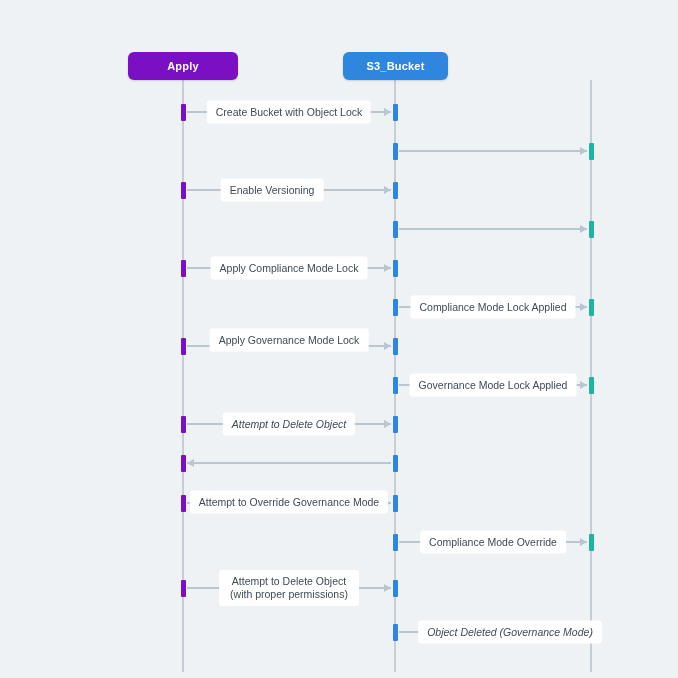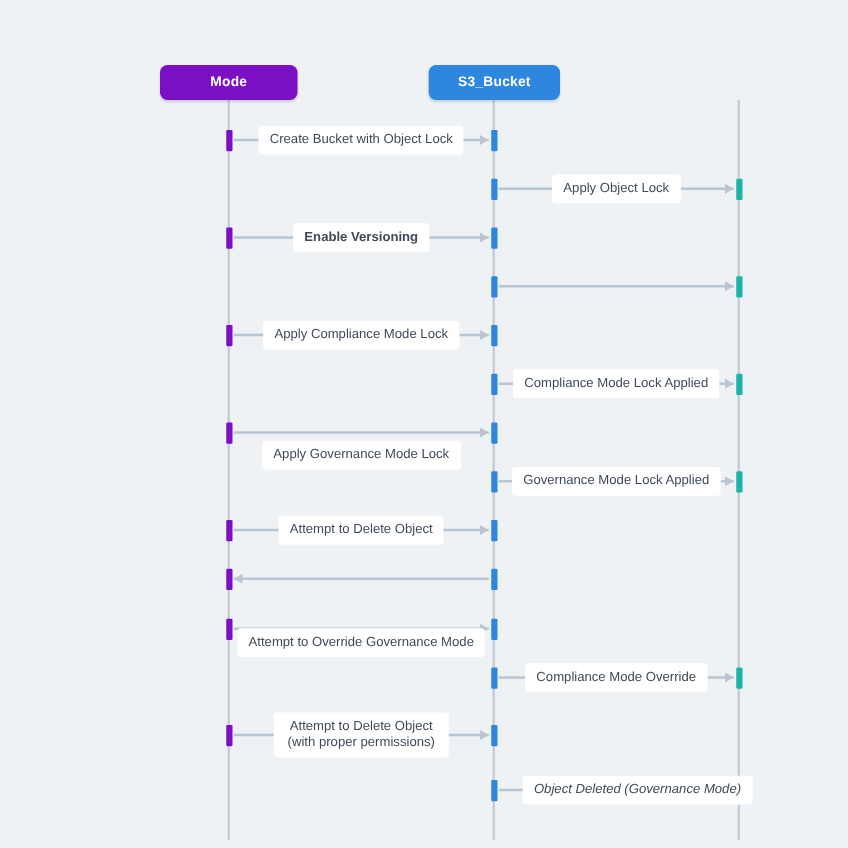--- a/index.html
+++ b/index.html
@@ -73,78 +73,77 @@
   .msg-label.wrap{white-space:normal;}
 </style>
 </head>
 <body>
 
 <div id="diagram">
     <div class="lifeline" style="left: 182px; top: 80px; height: 592px; background: rgb(195, 206, 216);"></div>
     <div class="lifeline" style="left: 394px; top: 80px; height: 592px; background: rgb(195, 206, 216);"></div>
     <div class="lifeline" style="left: 590px; top: 80px; height: 592px; background: rgb(195, 206, 216);"></div>
     <div class="participant" style="left: 128px; top: 52px; width: 110px; background: rgb(123, 15, 196);">
-      <span>Mode</span>
+      <span>Apply</span>
     </div>
     <div class="participant" style="left: 343px; top: 52px; width: 105px; background: rgb(46, 134, 222);">
       <span>S3_Bucket</span>
     </div>
     <div class="activation" style="left: 181px; top: 103.5px; background: rgb(123, 15, 196);"></div>
     <div class="activation" style="left: 393px; top: 103.5px; background: rgb(46, 134, 222);"></div>
     <div class="msg-line" style="left: 187px; top: 111px; width: 204px; background: rgb(185, 198, 210);"></div>
     <div class="arrow-head right" style="top: 108px; left: 384px;"></div>
     <div class="msg-label" style="left: 289px; top: 112px;">Create Bucket with Object Lock</div>
     <div class="activation" style="left: 393px; top: 142.5px; background: rgb(46, 134, 222);"></div>
     <div class="activation" style="left: 589px; top: 142.5px; background: rgb(28, 181, 163);"></div>
     <div class="msg-line" style="left: 399px; top: 150px; width: 188px; background: rgb(185, 198, 210);"></div>
     <div class="arrow-head right" style="top: 147px; left: 580px;"></div>
-    <div class="msg-label" style="left: 493px; top: 151px;">Apply Object Lock</div>
     <div class="activation" style="left: 181px; top: 181.5px; background: rgb(123, 15, 196);"></div>
     <div class="activation" style="left: 393px; top: 181.5px; background: rgb(46, 134, 222);"></div>
     <div class="msg-line" style="left: 187px; top: 189px; width: 204px; background: rgb(185, 198, 210);"></div>
     <div class="arrow-head right" style="top: 186px; left: 384px;"></div>
-    <div class="msg-label" style="left: 289px; top: 190px; font-weight: bold;">Enable Versioning</div>
+    <div class="msg-label" style="left: 272px; top: 190px;">Enable Versioning</div>
     <div class="activation" style="left: 393px; top: 220.5px; background: rgb(46, 134, 222);"></div>
     <div class="activation" style="left: 589px; top: 220.5px; background: rgb(28, 181, 163);"></div>
     <div class="msg-line" style="left: 399px; top: 228px; width: 188px; background: rgb(185, 198, 210);"></div>
     <div class="arrow-head right" style="top: 225px; left: 580px;"></div>
     <div class="activation" style="left: 181px; top: 259.5px; background: rgb(123, 15, 196);"></div>
     <div class="activation" style="left: 393px; top: 259.5px; background: rgb(46, 134, 222);"></div>
     <div class="msg-line" style="left: 187px; top: 267px; width: 204px; background: rgb(185, 198, 210);"></div>
     <div class="arrow-head right" style="top: 264px; left: 384px;"></div>
     <div class="msg-label" style="left: 289px; top: 268px;">Apply Compliance Mode Lock</div>
     <div class="activation" style="left: 393px; top: 298.5px; background: rgb(46, 134, 222);"></div>
     <div class="activation" style="left: 589px; top: 298.5px; background: rgb(28, 181, 163);"></div>
     <div class="msg-line" style="left: 399px; top: 306px; width: 188px; background: rgb(185, 198, 210);"></div>
     <div class="arrow-head right" style="top: 303px; left: 580px;"></div>
     <div class="msg-label" style="left: 493px; top: 307px;">Compliance Mode Lock Applied</div>
     <div class="activation" style="left: 181px; top: 337.5px; background: rgb(123, 15, 196);"></div>
     <div class="activation" style="left: 393px; top: 337.5px; background: rgb(46, 134, 222);"></div>
     <div class="msg-line" style="left: 187px; top: 345px; width: 204px; background: rgb(185, 198, 210);"></div>
     <div class="arrow-head right" style="top: 342px; left: 384px;"></div>
-    <div class="msg-label" style="left: 289px; top: 364px;">Apply Governance Mode Lock</div>
+    <div class="msg-label" style="left: 289px; top: 340px;">Apply Governance Mode Lock</div>
     <div class="activation" style="left: 393px; top: 376.5px; background: rgb(46, 134, 222);"></div>
     <div class="activation" style="left: 589px; top: 376.5px; background: rgb(28, 181, 163);"></div>
     <div class="msg-line" style="left: 399px; top: 384px; width: 188px; background: rgb(185, 198, 210);"></div>
     <div class="arrow-head right" style="top: 381px; left: 580px;"></div>
     <div class="msg-label" style="left: 493px; top: 385px;">Governance Mode Lock Applied</div>
     <div class="activation" style="left: 181px; top: 415.5px; background: rgb(123, 15, 196);"></div>
     <div class="activation" style="left: 393px; top: 415.5px; background: rgb(46, 134, 222);"></div>
     <div class="msg-line" style="left: 187px; top: 423px; width: 204px; background: rgb(185, 198, 210);"></div>
     <div class="arrow-head right" style="top: 420px; left: 384px;"></div>
-    <div class="msg-label" style="left: 289px; top: 424px;">Attempt to Delete Object</div>
+    <div class="msg-label" style="left: 289px; top: 424px; font-style: italic;">Attempt to Delete Object</div>
     <div class="activation" style="left: 393px; top: 454.5px; background: rgb(46, 134, 222);"></div>
     <div class="activation" style="left: 181px; top: 454.5px; background: rgb(123, 15, 196);"></div>
     <div class="msg-line" style="left: 187px; top: 462px; width: 204px; background: rgb(185, 198, 210);"></div>
     <div class="arrow-head left" style="top: 459px; left: 187px;"></div>
     <div class="activation" style="left: 181px; top: 494.5px; background: rgb(123, 15, 196);"></div>
     <div class="activation" style="left: 393px; top: 494.5px; background: rgb(46, 134, 222);"></div>
     <div class="msg-line" style="left: 187px; top: 502px; width: 204px; background: rgb(185, 198, 210);"></div>
     <div class="arrow-head right" style="top: 499px; left: 384px;"></div>
-    <div class="msg-label" style="left: 289px; top: 514px;">Attempt to Override Governance Mode</div>
+    <div class="msg-label" style="left: 289px; top: 502px;">Attempt to Override Governance Mode</div>
     <div class="activation" style="left: 393px; top: 533.5px; background: rgb(46, 134, 222);"></div>
     <div class="activation" style="left: 589px; top: 533.5px; background: rgb(28, 181, 163);"></div>
     <div class="msg-line" style="left: 399px; top: 541px; width: 188px; background: rgb(185, 198, 210);"></div>
     <div class="arrow-head right" style="top: 538px; left: 580px;"></div>
     <div class="msg-label" style="left: 493px; top: 542px;">Compliance Mode Override</div>
     <div class="activation" style="left: 181px; top: 579.5px; background: rgb(123, 15, 196);"></div>
     <div class="activation" style="left: 393px; top: 579.5px; background: rgb(46, 134, 222);"></div>
     <div class="msg-line" style="left: 187px; top: 587px; width: 204px; background: rgb(185, 198, 210);"></div>
     <div class="arrow-head right" style="top: 584px; left: 384px;"></div>
     <div class="msg-label wrap" style="left: 289px; top: 588px; width: 140px;">Attempt to Delete Object (with proper permissions)</div>

